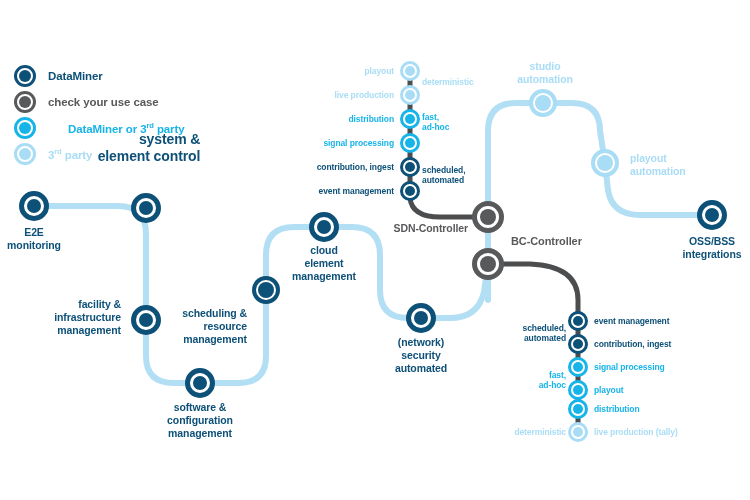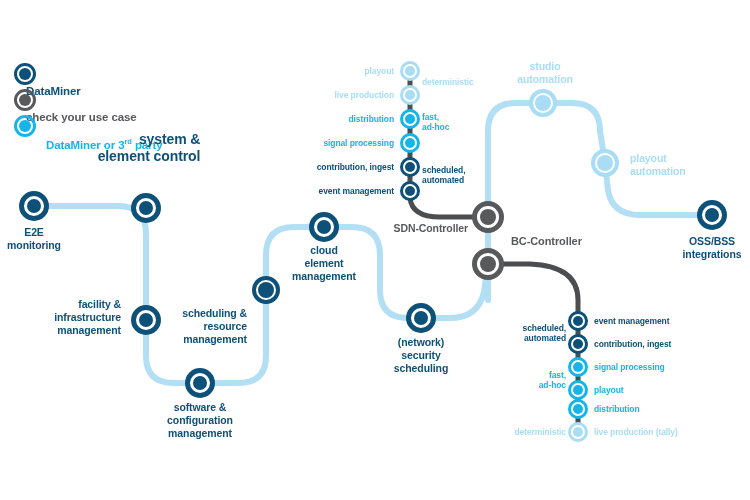--- a/index.html
+++ b/index.html
@@ -58,22 +58,21 @@
   
   #legend {
     position: absolute;
     left: 14px;
     top: 63px;
   }
   .legend-row {
     position: relative;
     height: 26px;
     display: flex;
-    align-items: flex-start;
-    flex-direction: column;
+    align-items: center;
   }
   .legend-dot {
     position: relative;
     width: 22px;
     height: 22px;
     border-radius: 50%;
     box-sizing: border-box;
     flex: 0 0 22px;
   }
   .legend-dot .lring {
@@ -135,20 +134,27 @@
           <span class="lcore" style="background: rgb(88, 89, 91);"></span>
       </span>
       <span class="legend-text" style="color: rgb(88, 89, 91);">check your use case</span>
     </div>
     <div class="legend-row">
       <span class="legend-dot">
         <span class="lring" style="border-color: rgb(23, 180, 233);"></span>
           <span class="lcore" style="background: rgb(23, 180, 233);"></span>
       </span>
       <span class="legend-text" style="color: rgb(23, 180, 233); padding-left: 20px;"><span>DataMiner or 3</span><sup>rd</sup><span> party</span></span>
+    </div>
+    <div class="legend-row">
+      <span class="legend-dot">
+        <span class="lring" style="border-color: rgb(169, 221, 245);"></span>
+          <span class="lcore" style="background: rgb(169, 221, 245);"></span>
+      </span>
+      <span class="legend-text" style="color: rgb(169, 221, 245);"><span>3</span><sup>rd</sup><span> party</span></span>
     </div>
   </div>
 
   <div id="layer-nodes">
       <div class="node" style="left: 19px; top: 191px; width: 30px; height: 30px;">
         <span class="ring" style="border-width: 5px; border-color: rgb(13, 80, 120); background: rgb(255, 255, 255);"></span>
         <span class="core" style="left: 8px; top: 8px; width: 14px; height: 14px; background: rgb(13, 80, 120);"></span>
       </div>
       <div class="node" style="left: 131px; top: 193px; width: 30px; height: 30px;">
         <span class="ring" style="border-width: 5px; border-color: rgb(13, 80, 120); background: rgb(255, 255, 255);"></span>
@@ -255,21 +261,21 @@
 configuration
 management</div>
       <div class="label lbl-r" style="left: 247px; top: 270px; color: rgb(13, 80, 120); font-size: 10.5px; margin-top: 37px;">scheduling &amp;
 resource
 management</div>
       <div class="label lbl-c" style="left: 324px; top: 244px; color: rgb(13, 80, 120); font-size: 10.5px;">cloud
 element
 management</div>
       <div class="label lbl-c" style="left: 421px; top: 336px; color: rgb(13, 80, 120); font-size: 10.5px;">(network)
 security
-scheduling</div>
+automated</div>
       <div class="label lbl-c" style="left: 545px; top: 60px; color: rgb(169, 221, 245); font-size: 10.5px;">studio
 automation</div>
       <div class="label lbl-l" style="left: 630px; top: 152px; color: rgb(169, 221, 245); font-size: 10.5px;">playout
 automation</div>
       <div class="label lbl-c" style="left: 712px; top: 235px; color: rgb(13, 80, 120); font-size: 10.5px;">OSS/BSS
 integrations</div>
       <div class="label lbl-r" style="left: 468px; top: 222px; color: rgb(88, 89, 91); font-size: 10.5px;">SDN-Controller</div>
       <div class="label lbl-l" style="left: 511px; top: 235px; color: rgb(88, 89, 91); font-size: 11px;">BC-Controller</div>
       <div class="label lbl-r" style="left: 394px; top: 66px; color: rgb(169, 221, 245); font-size: 8.5px;">playout</div>
       <div class="label lbl-r" style="left: 394px; top: 90px; color: rgb(169, 221, 245); font-size: 8.5px;">live production</div>

